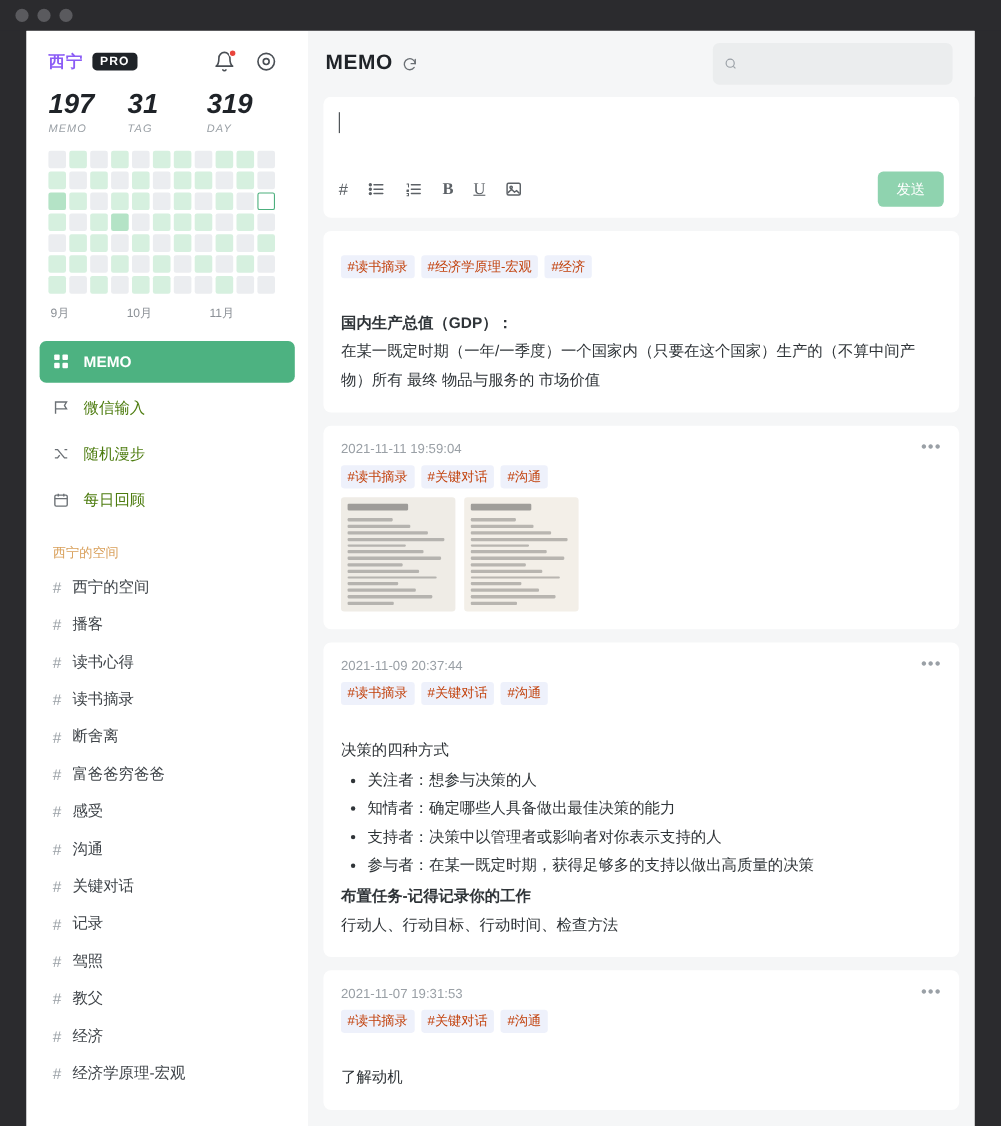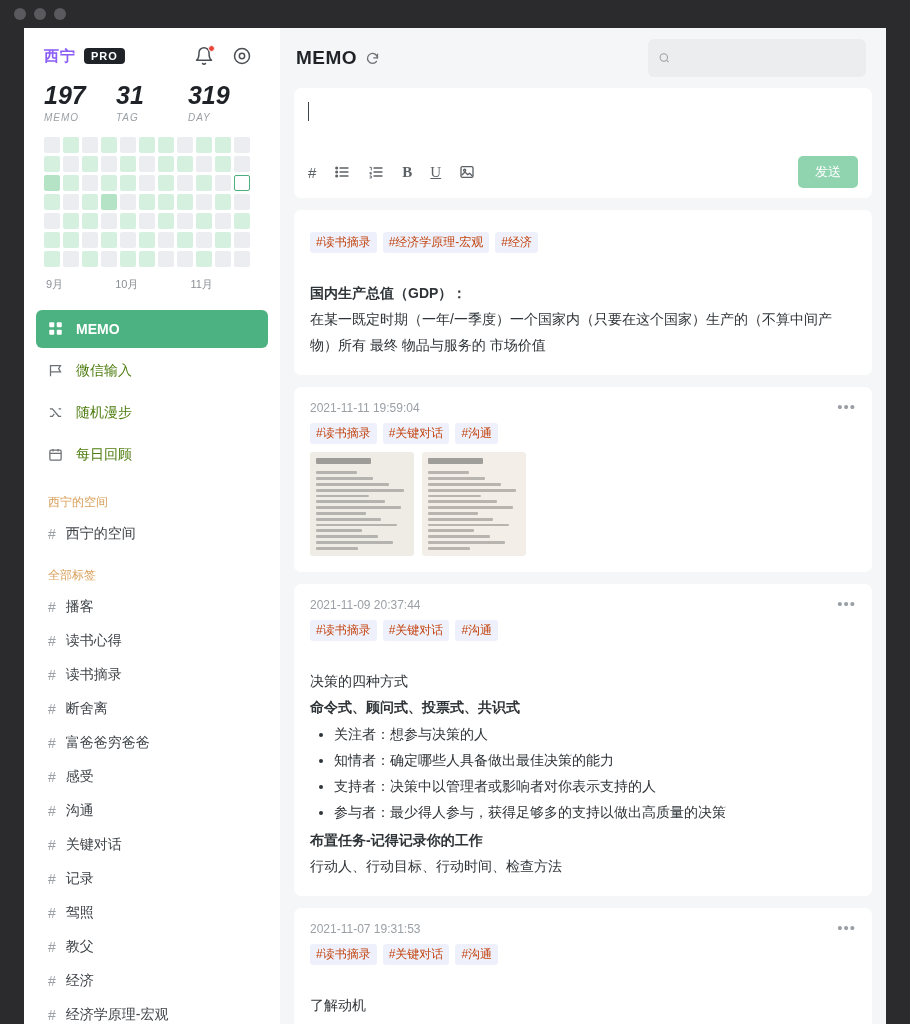--- a/index.html
+++ b/index.html
@@ -443,21 +443,20 @@
       </div>
 
       <div class="section-title">西宁的空间</div>
       <div id="pinned-tags">
           <div class="tag-item">
             <span class="hash">#</span>
             <span>西宁的空间</span>
           </div>
         </div>
 
-      <div class="section-title">全部标签</div>
       <div id="all-tags">
           <div class="tag-item">
             <span class="hash">#</span>
             <span>播客</span>
           </div>
           <div class="tag-item">
             <span class="hash">#</span>
             <span>读书心得</span>
           </div>
           <div class="tag-item">
@@ -627,26 +626,25 @@
                 <span class="memo-time">2021-11-09 20:37:44</span>
                 <span class="memo-more">•••</span>
               </div>
               <div class="tags">
                 <span class="tag">#读书摘录</span>
                 <span class="tag">#关键对话</span>
                 <span class="tag">#沟通</span>
               </div>
               <div class="memo-body">
                 <div>决策的四种方式</div>
-                <div class="b">命令式、顾问式、投票式、共识式</div>
                 <ul>
                   <li>关注者：想参与决策的人</li>
                   <li>知情者：确定哪些人具备做出最佳决策的能力</li>
                   <li>支持者：决策中以管理者或影响者对你表示支持的人</li>
-                  <li>参与者：最少得人参与，获得足够多的支持以做出高质量的决策</li>
+                  <li>参与者：在某一既定时期，获得足够多的支持以做出高质量的决策</li>
                 </ul>
                 <div class="b">布置任务-记得记录你的工作</div>
                 <div>行动人、行动目标、行动时间、检查方法</div>
               </div>
             </div>
             <div class="memo">
               <div class="memo-head">
                 <span class="memo-time">2021-11-07 19:31:53</span>
                 <span class="memo-more">•••</span>
               </div>

